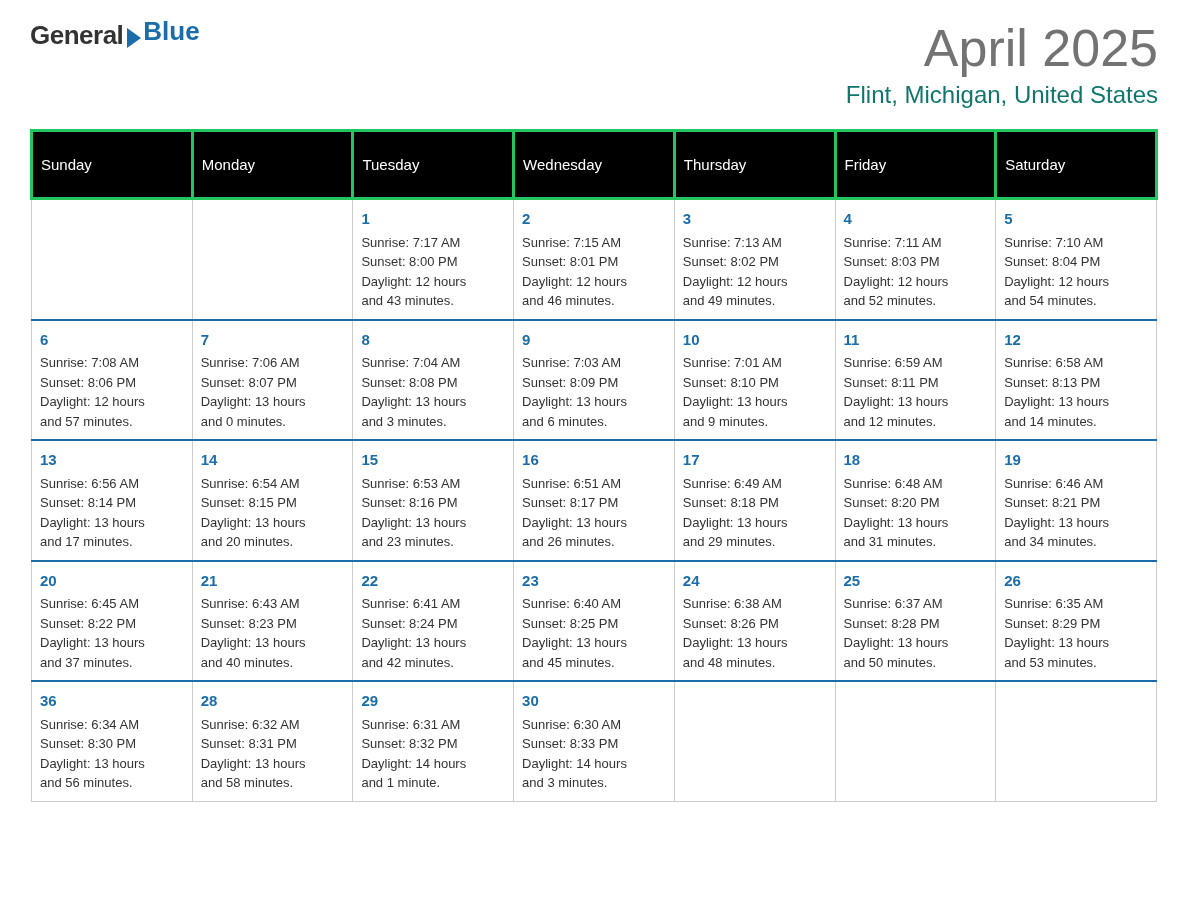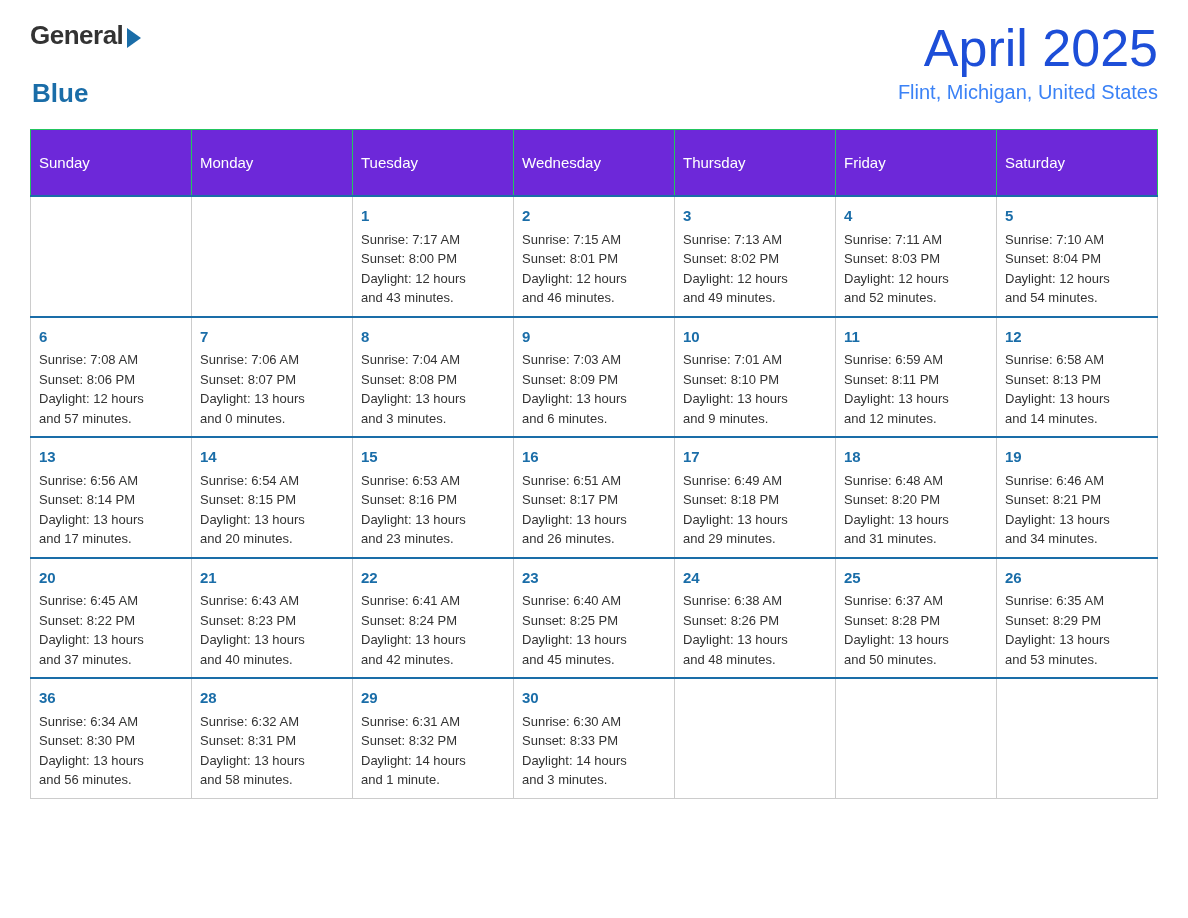--- a/index.html
+++ b/index.html
@@ -11,23 +11,22 @@
       min-height: 918px;
     }
     .header {
       display: flex;
       justify-content: space-between;
       align-items: flex-start;
       margin-bottom: 20px;
     }
     .logo {
       display: flex;
-      flex-direction: column;
+      flex-direction: row;
       align-items: flex-start;
-      gap: 31px;
     }
     .logo-top {
       display: flex;
       align-items: center;
     }
     .logo-general {
       font-size: 26px;
       font-weight: bold;
       color: #333;
       letter-spacing: -0.5px;
@@ -47,41 +46,41 @@
       color: #1a6da8;
       margin-top: -4px;
       margin-left: 2px;
     }
     .title-block {
       text-align: right;
     }
     .month-title {
       font-size: 52px;
       font-weight: normal;
-      color: #1d4ed8;
+      color: #737373;
       line-height: 1.1;
     }
     .location-title {
-      font-size: 20px;
-      color: #3b82f6;
+      font-size: 24px;
+      color: #0f766e;
       margin-top: 4px;
     }
     .calendar-table {
       width: 100%;
       border-collapse: collapse;
       border: 1px solid #aaa;
     }
     .calendar-table th {
-      background-color: #6d28d9;
+      background-color: #000000;
       color: #fff;
       padding: 24px 8px;
       font-size: 15px;
       font-weight: normal;
       text-align: left;
-      border: 1px solid #22c55e;
+      border: 3px solid #22c55e;
     }
     .calendar-table td {
       vertical-align: top;
       padding: 8px;
       border: 1px solid #ccc;
       width: calc(100% / 7);
       min-height: 110px;
       font-size: 13px;
       color: #333;
       line-height: 1.5;

